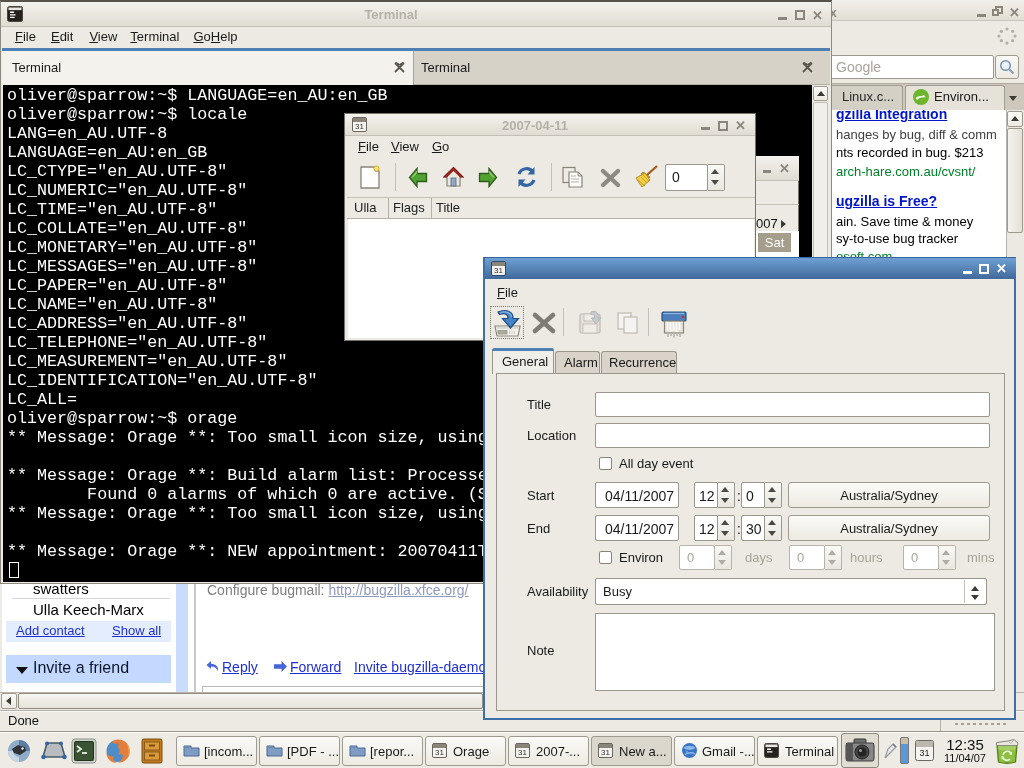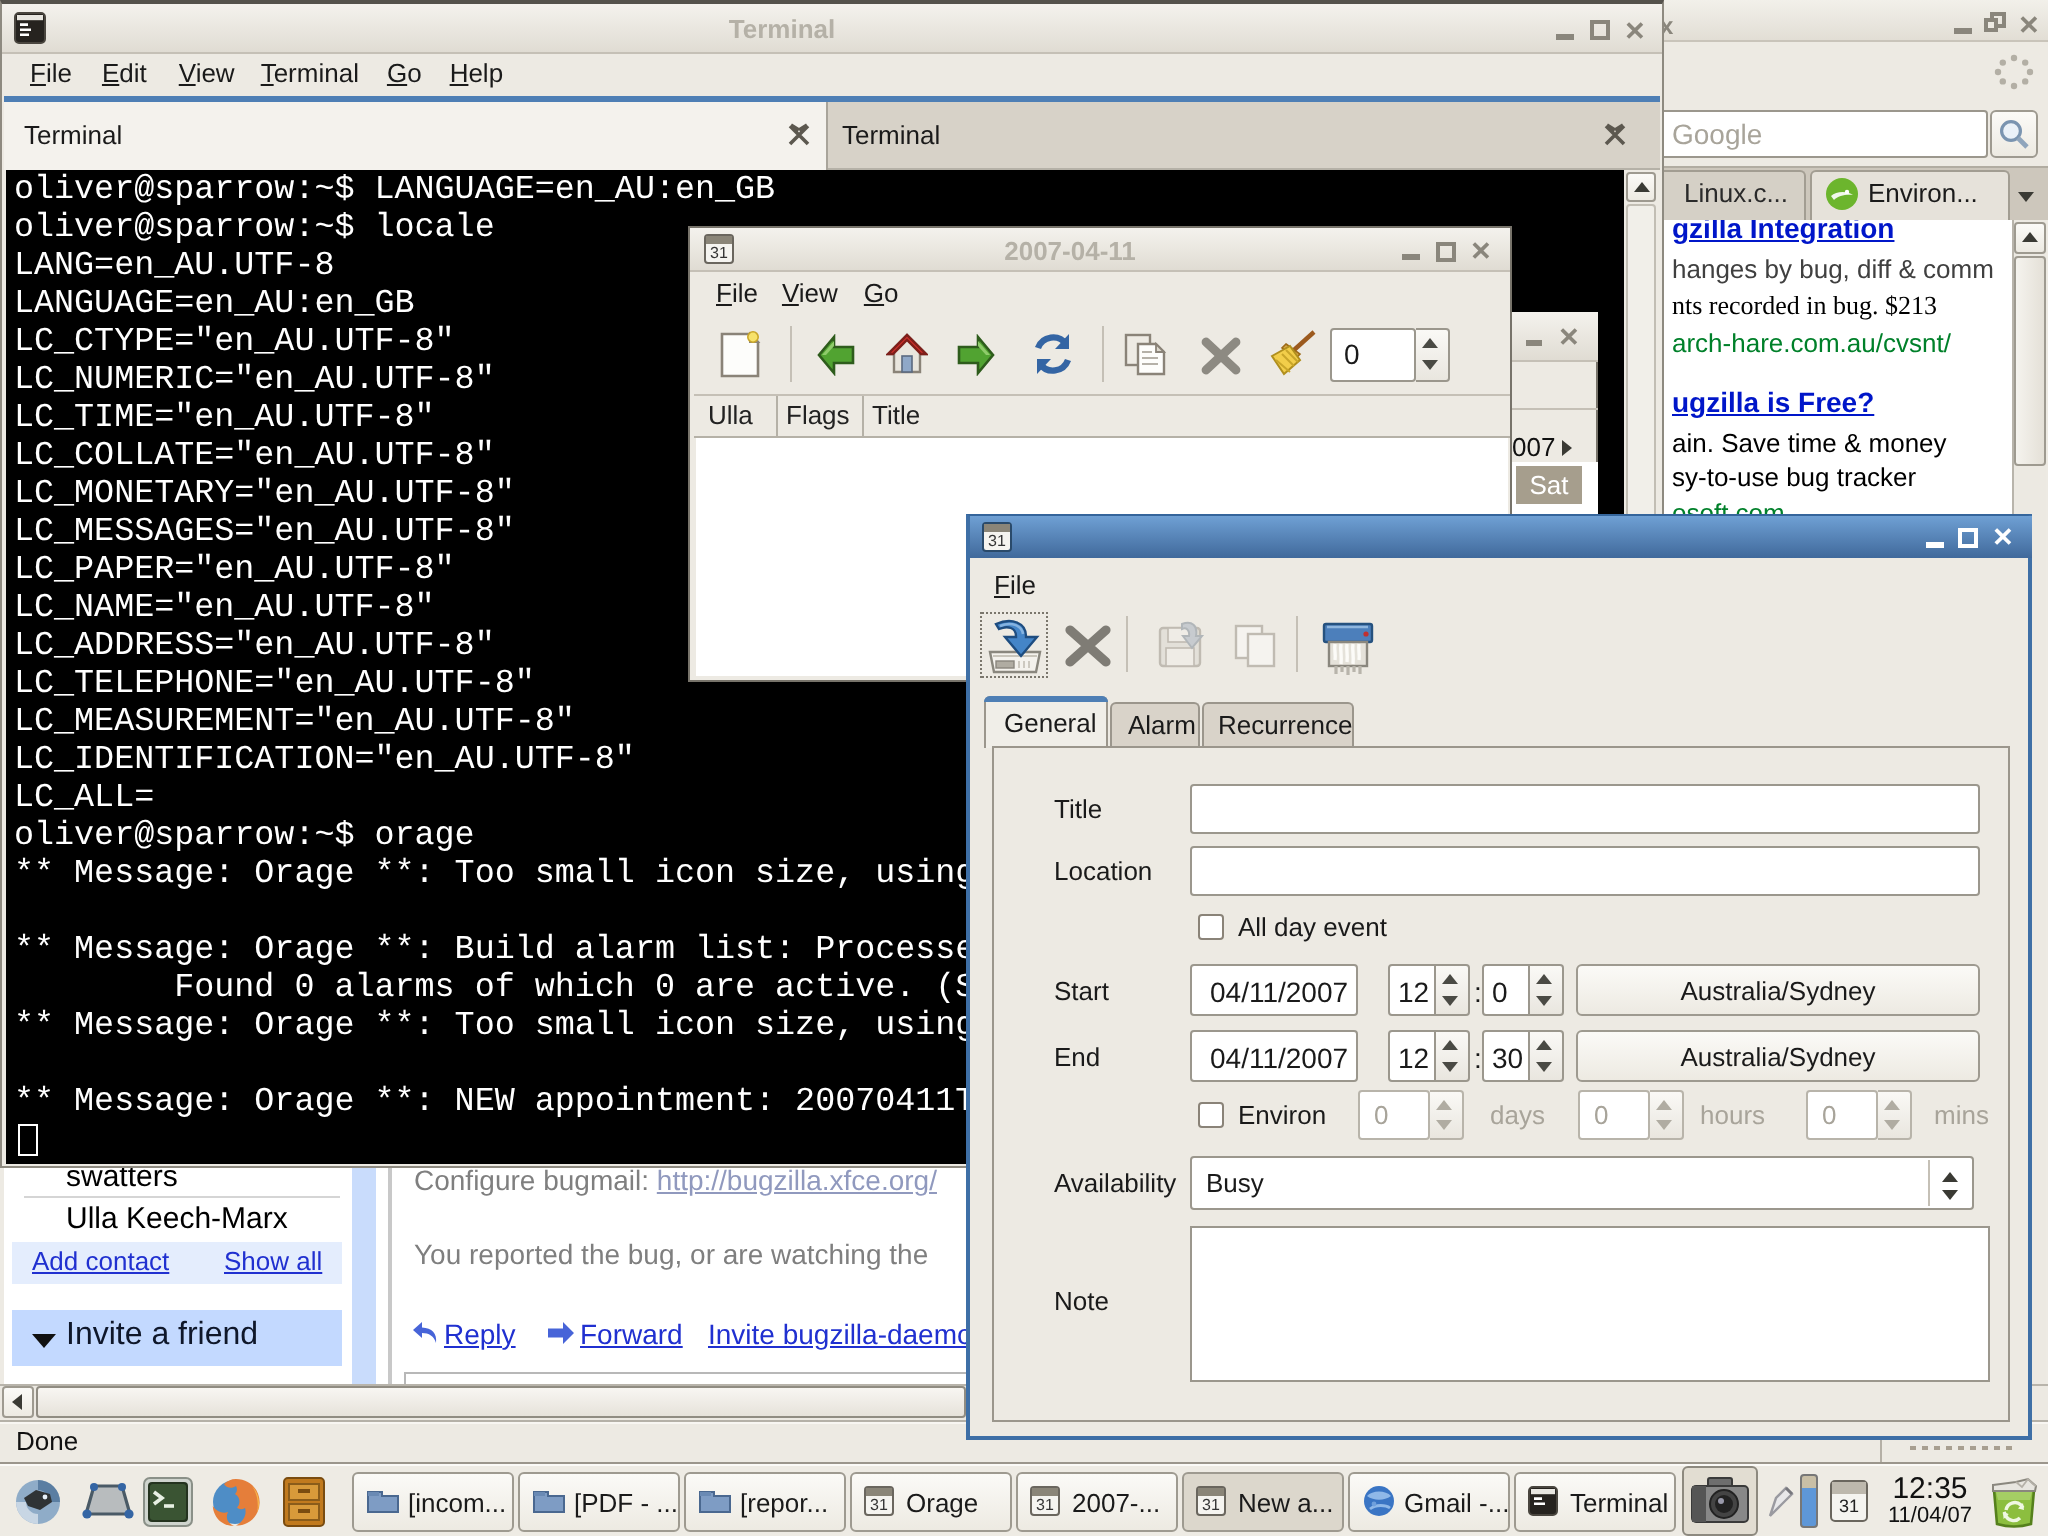--- a/index.html
+++ b/index.html
@@ -56,21 +56,21 @@
   </svg>
   <div class="abs" style="left:934px;top:89px;font-size:13px;color:#1a1a1a;">Environ...</div>
   <div class="abs" style="left:1006px;top:88px;width:17px;height:20px;">
     <div class="tri-dn" style="left:3px;top:8px;border-top-color:#3a3a34;"></div>
   </div>
 
   <div class="abs" style="left:2px;top:110px;width:1004px;height:582px;background:#fff;overflow:hidden;">
 
     <div class="abs nw" style="left:834px;top:-4px;font-size:14px;font-weight:bold;color:#0016C9;text-decoration:underline;">gzilla Integration</div>
     <div class="abs nw" style="left:834px;top:17px;font-size:13px;color:#404040;">hanges by bug, diff &amp; comm</div>
-    <div class="abs nw" style="left:834px;top:35px;font-size:13px;color:#000;font-family:Liberation Serif, serif;">nts recorded in bug. $213</div>
+    <div class="abs nw" style="left:834px;top:35px;font-size:13px;color:#000;">nts recorded in bug. $213</div>
     <div class="abs nw" style="left:834px;top:54px;font-size:13px;color:#00802A;">arch-hare.com.au/cvsnt/</div>
     <div class="abs nw" style="left:834px;top:83px;font-size:14px;font-weight:bold;color:#0016C9;text-decoration:underline;">ugzilla is Free?</div>
     <div class="abs nw" style="left:834px;top:104px;font-size:13px;color:#000;">ain. Save time &amp; money</div>
     <div class="abs nw" style="left:834px;top:121px;font-size:13px;color:#000;">sy-to-use bug tracker</div>
     <div class="abs nw" style="left:834px;top:139px;font-size:13px;color:#00802A;">osoft.com</div>
 
     <div class="abs" style="left:4px;top:440px;width:165px;height:142px;background:#fff;"></div>
     <div class="abs nw" style="left:31px;top:470px;font-size:15px;color:#000;">swatters</div>
     <div class="abs" style="left:10px;top:488px;width:158px;height:1px;background:#D5D5D5;"></div>
     <div class="abs nw" style="left:31px;top:491px;font-size:15px;color:#000;">Ulla Keech-Marx</div>
@@ -78,21 +78,20 @@
     <div class="abs nw" style="left:14px;top:513px;font-size:13px;color:#2030D0;text-decoration:underline;">Add contact</div>
     <div class="abs nw" style="left:110px;top:513px;font-size:13px;color:#2030D0;text-decoration:underline;">Show all</div>
     <div class="abs" style="left:4px;top:545px;width:165px;height:28px;background:#C3D9FF;"></div>
     <div class="abs" style="left:14px;top:557px;width:0;height:0;border-left:6px solid transparent;border-right:6px solid transparent;border-top:7px solid #111;"></div>
     <div class="abs nw" style="left:31px;top:549px;font-size:16px;color:#0f172a;">Invite a friend</div>
 
     <div class="abs" style="left:174px;top:440px;width:12px;height:152px;background:#C9DCFC;"></div>
 
     <div class="abs" style="left:192px;top:440px;width:2px;height:152px;background:#C8C8C8;"></div>
     <div class="abs nw" style="left:205px;top:472px;font-size:14px;color:#7F7F7F;">Configure bugmail: <span style="text-decoration:underline;color:#9099BE;">http://bugzilla.xfce.org/</span></div>
-    <div class="abs nw" style="left:205px;top:509px;font-size:14px;color:#7F7F7F;">You reported the bug, or are watching the </div>
     <svg class="abs" style="left:203px;top:550px;" width="15" height="13" viewBox="0 0 15 13">
         <path d="M6 1 L1.5 5 L6 9 L6 6.5 C9.5 6.5 12 8 13 11.5 C13.6 6.5 11 4 6 3.7 Z" fill="#4764D8"></path>
       </svg>
     <div class="abs nw" style="left:220px;top:549px;font-size:14px;color:#2030D0;text-decoration:underline;">Reply</div>
     <svg class="abs" style="left:271px;top:551px;" width="15" height="11" viewBox="0 0 15 11">
         <path d="M8.5 0 L14 5.5 L8.5 11 L8.5 7.8 L1 7.8 L1 3.2 L8.5 3.2 Z" fill="#4764D8"></path>
       </svg>
     <div class="abs nw" style="left:288px;top:549px;font-size:14px;color:#2030D0;text-decoration:underline;">Forward</div>
     <div class="abs nw" style="left:352px;top:549px;font-size:14px;color:#2030D0;text-decoration:underline;">Invite bugzilla-daemon to Gmail</div>
     <div class="abs" style="left:200px;top:576px;width:600px;height:40px;background:#fff;border:1px solid #B8B8B8;"></div>
@@ -123,21 +122,21 @@
     <rect x="0.5" y="0.5" width="15" height="15" rx="2" fill="#26231F" stroke="#4a463f"></rect>
     <rect x="1.5" y="1.5" width="13" height="2.6" fill="#E8E6E0"></rect>
     <path d="M3 7 L7 7 L7 5.6 L3 5.6 Z M3 9.5 L8.5 9.5 L8.5 8.2 L3 8.2 Z M3 12 L7.5 12 L7.5 10.7 L3 10.7 Z" fill="#fff"></path>
   </svg>
   <div class="abs" style="left:350px;top:5px;width:80px;text-align:center;font-weight:bold;font-size:13px;color:#B5B1A7;">Terminal</div>
   <div class="abs" style="left:777px;top:15px;width:9px;height:3px;background:#8a867c;"></div>
   <div class="abs" style="left:794px;top:8px;width:10px;height:10px;border:2px solid #8a867c;"></div>
   <div class="abs" style="left:811px;top:6px;color:#8a867c;font-weight:bold;font-size:13px;">✕</div>
 
   <div class="abs nw" style="left:14px;top:27px;font-size:13px;">
-    <span><u>F</u>ile</span><span style="margin-left:15px;"><u>E</u>dit</span><span style="margin-left:16px;"><u>V</u>iew</span><span style="margin-left:13px;"><u>T</u>erminal</span><span style="margin-left:14px;"><u>G</u>o</span><span style="margin-left:14px;"><u>H</u>elp</span>
+    <span><u>F</u>ile</span><span style="margin-left:15px;"><u>E</u>dit</span><span style="margin-left:16px;"><u>V</u>iew</span><span style="margin-left:13px;"><u>T</u>erminal</span><span style="margin-left:14px;"><u>G</u>o</span><span style=""><u>H</u>elp</span>
   </div>
 
   <div class="abs" style="left:1px;top:46px;width:828px;height:3px;background:#4E7FB5;"></div>
   <div class="abs" style="left:1px;top:49px;width:412px;height:34px;background:#F4F2ED;border-right:1px solid #A8A49A;"></div>
   <div class="abs" style="left:413px;top:49px;width:416px;height:34px;background:#D7D2C8;border-bottom:1px solid #B5B1A7;"></div>
   <div class="abs" style="left:11px;top:58px;font-size:13px;">Terminal</div>
   <div class="abs" style="left:420px;top:58px;font-size:13px;">Terminal</div>
   <svg class="abs" style="left:392px;top:59px;" width="13" height="13" viewBox="0 0 13 13">
       <path d="M2 2 L11 11 M11 2 L2 11 M2.5 1.5 L6.5 4 M10.5 1.5 L6.5 4" stroke="#5c584f" stroke-width="1.8"></path>
     </svg>

